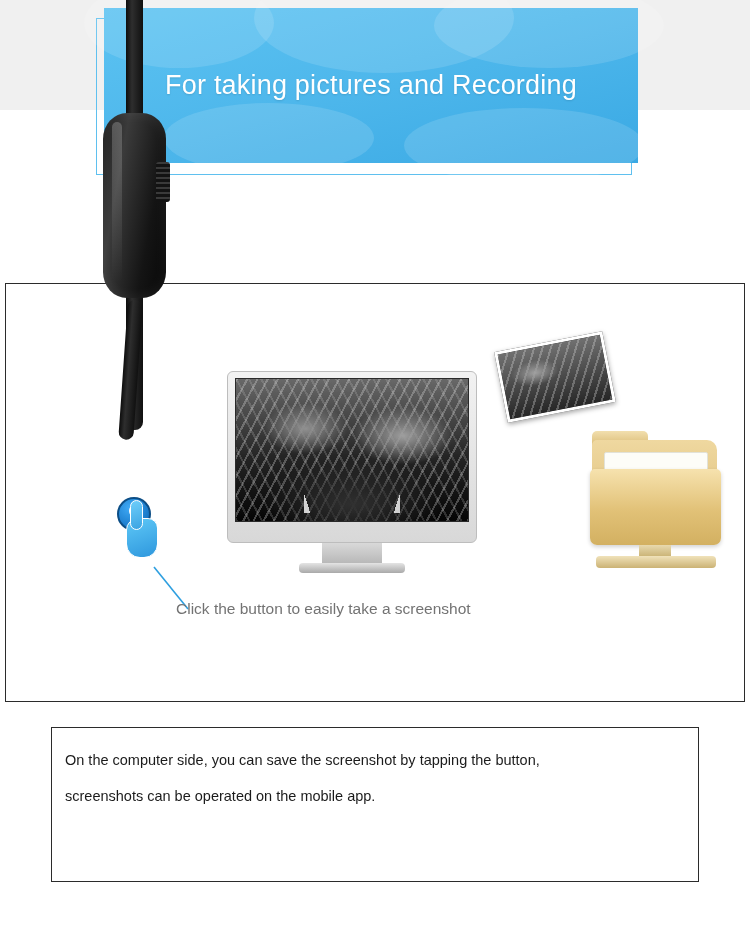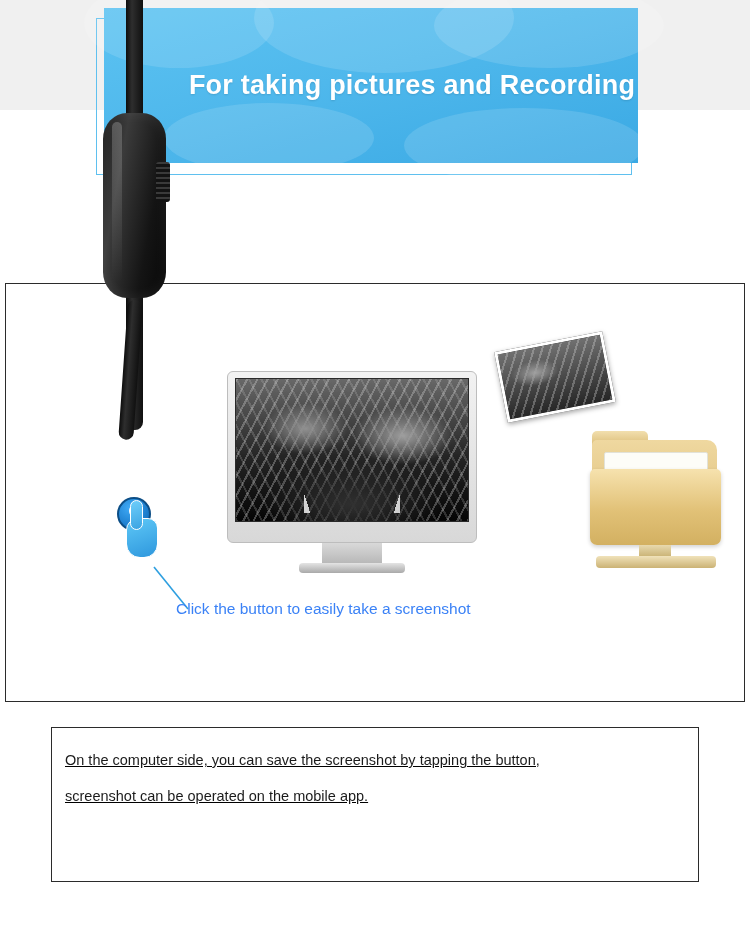--- a/index.html
+++ b/index.html
@@ -51,24 +51,23 @@
   }
   .banner-title {
     position: absolute;
     left: 104px; top: 8px;
     width: 534px; height: 155px;
     display: flex;
     align-items: center;
     justify-content: center;
     color: #ffffff;
     font-size: 27px;
-    font-weight: bold;
+    font-weight: normal;
     letter-spacing: .2px;
     text-shadow: 0 1px 2px rgba(0,0,0,.12);
-    margin-left: 41px;
   }
 
   
   .illus-panel {
     position: absolute;
     left: 5px; top: 283px;
     width: 740px; height: 419px;
     border: 1px solid #2b2b2b;
     box-sizing: border-box;
     background: #ffffff;
@@ -294,34 +293,33 @@
     left: 596px; top: 556px;
     width: 120px; height: 12px;
     background: linear-gradient(180deg,#f0e2ba,#cbb274);
     border-radius: 4px;
   }
 
   .illus-caption {
     position: absolute;
     left: 176px; top: 600px;
     font-size: 15.5px;
-    color: #3b82f6;
+    color: #737373;
     white-space: nowrap;
   }
 
   
   .note-box {
     position: absolute;
     left: 51px; top: 727px;
     width: 648px; height: 155px;
     border: 1px solid #2b2b2b;
     box-sizing: border-box;
     background: #ffffff;
     padding: 14px 16px 0 13px;
-    text-decoration: underline;
   }
   .note-line {
     font-size: 14.5px;
     color: #1b1b1b;
     line-height: 36px;
     white-space: nowrap;
   }
 </style>
 </head>
 <body>
@@ -376,14 +374,14 @@
 <div class="folder-back"></div>
 <div class="folder-paper"></div>
 <div class="folder-front"></div>
 <div class="folder-stand-neck"></div>
 <div class="folder-stand-base"></div>
 
 <div class="illus-caption">Click the button to easily take a screenshot</div>
 
 <div class="note-box">
   <div class="note-line">On the computer side, you can save the screenshot by tapping the button,</div>
-  <div class="note-line">screenshot can be operated on the mobile app.</div>
+  <div class="note-line">screenshots can be operated on the mobile app.</div>
 </div>
 
 </body></html>

